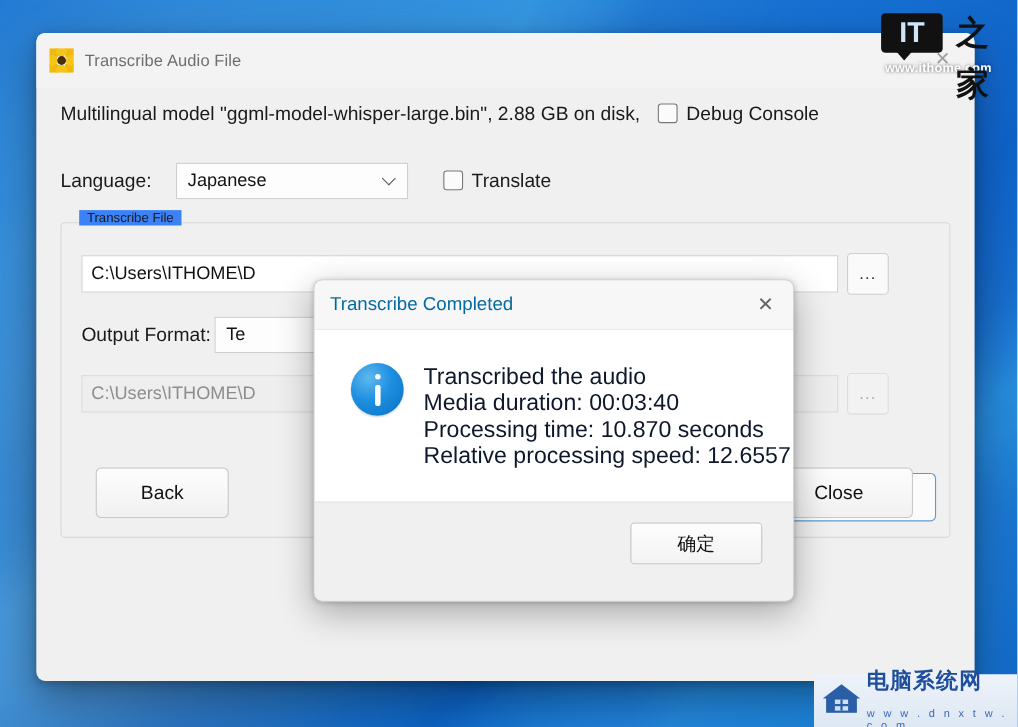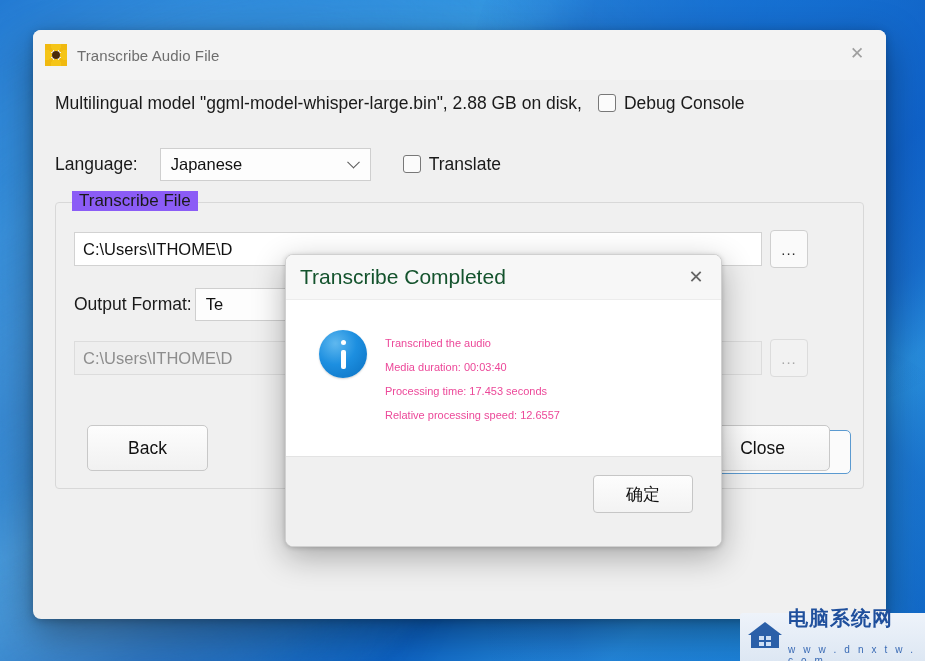--- a/index.html
+++ b/index.html
@@ -150,23 +150,23 @@
   #groupBox {
     position: relative;
     margin-top: 20px;
     height: 287px;
     border: 1px solid #d8d8d8;
     border-radius: 4px;
     background: transparent;
   }
   #groupLegend {
     position: absolute; left: 16px; top: -12px;
-    background: #8b5cf6;
+    background: #3b82f6;
     padding: 0 7px;
-    font-size: 17px; color:#1a1a1a;text-align:center;
+    font-size: 12px; color:#1a1a1a;text-align:center;
   }
   .row { position: absolute; display: flex; align-items: center; }
 
   .pathField {
     height: 34px;
     background: #ffffff;
     border: 1px solid #d2d2d2;
     font-size: 16.5px;
     color: #121212;
     display: flex; align-items: center;
@@ -226,21 +226,21 @@
     overflow: hidden;
   }
   #dlgTitleBar {
     height: 45px;
     background: #f7f7f7;
     border-bottom: 1px solid #ececec;
     display: flex; align-items: center;
     padding: 0 10px 0 14px;
     position: relative;
   }
-  #dlgTitle { font-size: 21px; color: #14532d; }
+  #dlgTitle { font-size: 17px; color: #0369a1; }
   #dlgClose {
     position:absolute; right: 12px; top: 50%;
     transform: translateY(-50%);
     width: 26px; height: 26px;
     display:flex; align-items:center; justify-content:center;
     color:#666; font-size: 18px;
   }
   #dlgContent {
     height: 157px;
     background: #ffffff;
@@ -258,30 +258,30 @@
   #infoIcon::before {
     content:""; position:absolute; left:50%; top:10px;
     width:5px; height:5px; margin-left:-2.5px;
     background:#fff; border-radius:50%;
   }
   #infoIcon::after {
     content:""; position:absolute; left:50%; top:20px;
     width:5px; height:19px; margin-left:-2.5px;
     background:#fff; border-radius:2px;
   }
-  #dlgLines { font-size: 11px; color:#ec4899; line-height: 24px; padding-top:1px; }
+  #dlgLines { font-size: 21px; color:#0f172a; line-height: 24px; padding-top:1px; }
   #dlgFooter {
     position:absolute; left:0; right:0; bottom:0;
     height: 90px;
     background: #f0f0f0;
     border-top: 1px solid #e3e3e3;
   }
   #okBtn {
     position:absolute; right: 28px; top: 18px;
-    width: 100px; height: 38px;
+    width: 120px; height: 38px;
     background: linear-gradient(#fdfdfd, #f3f3f3);
     border: 1px solid #c6c6c6;
     border-radius: 4px;
     display:flex; align-items:center; justify-content:center;
     font-size: 17px; color:#111;
   }
 
   
   #wmTop {
     position:absolute; right: 12px; top: 8px;
@@ -438,31 +438,38 @@
     <div id="dialog">
       <div id="dlgTitleBar">
         <span id="dlgTitle">Transcribe Completed</span>
         <span id="dlgClose">✕</span>
       </div>
       <div id="dlgContent">
         <div id="infoIcon"></div>
         <div id="dlgLines">
           <div>Transcribed the audio</div>
           <div>Media duration: 00:03:40</div>
-          <div>Processing time: 17.453 seconds</div>
+          <div>Processing time: 10.870 seconds</div>
           <div>Relative processing speed: 12.6557</div>
         </div>
       </div>
       <div id="dlgFooter">
         <div id="okBtn">确定</div>
       </div>
     </div>
 
   </div>
 
+  <div id="wmTop">
+    <div class="logoRow">
+      <div class="itbox">IT</div>
+      <div class="cjk">之家</div>
+    </div>
+    <div class="url">www.ithome.com</div>
+  </div>
 
   <div id="wmBottom">
     <div class="house">
       <div class="roof"></div>
         <div class="body"></div>
         <div class="win"></div>
     </div>
     <div class="txt">
       <div class="cn">电脑系统网</div>
       <div class="en">w w w . d n x t w . c o m</div>

